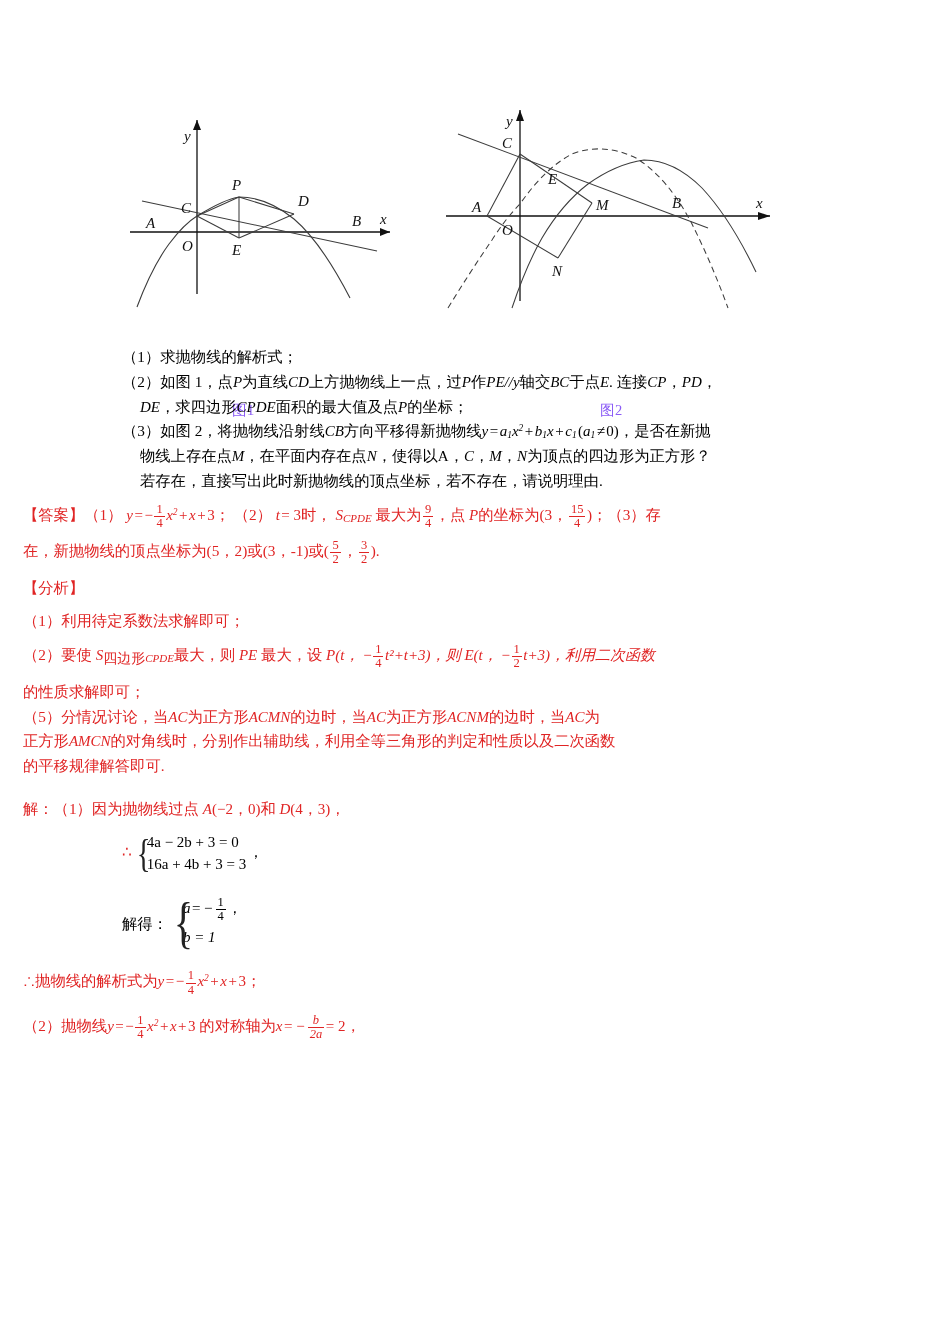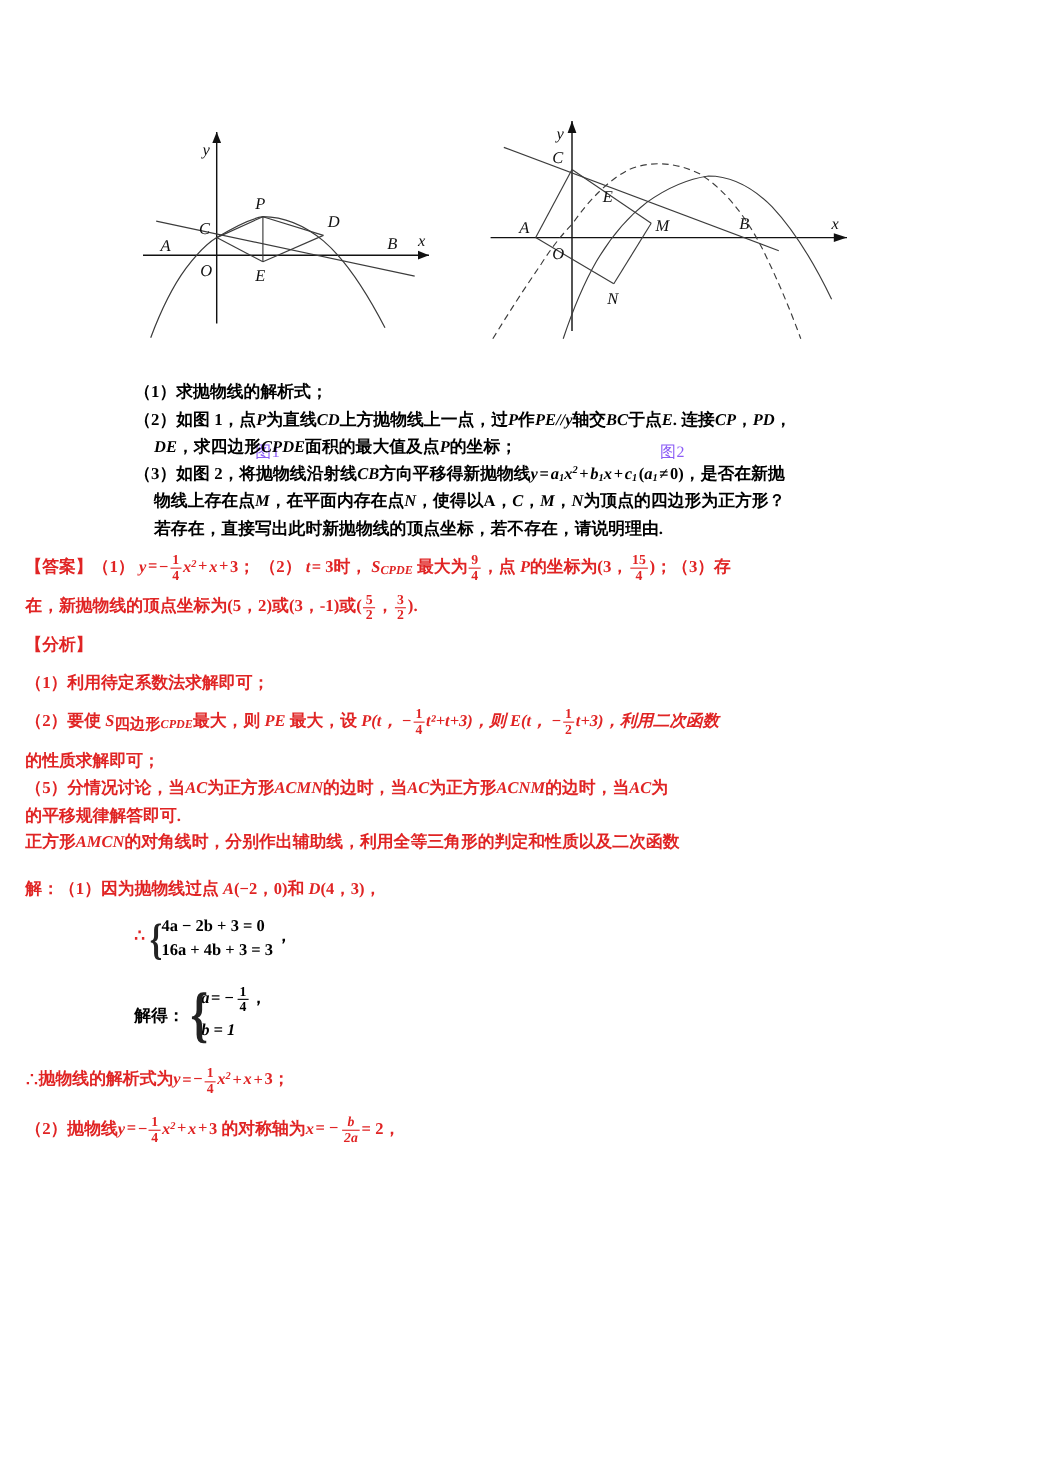--- a/index.html
+++ b/index.html
@@ -45,21 +45,20 @@
   }
   .cap-1 { left: 232px; top: 305px; }
   .cap-2 { left: 568px; top: 305px; margin-left: 32px; }
 
   
   .content {
     position: absolute;
     left: 0;
     top: 345px;
     width: 950px;
-    font-weight: bold;
   }
   .line {
     font-size: 15.3px;
     line-height: 1.62;
     color: #000;
     padding-left: 122px;
     padding-right: 110px;
     white-space: nowrap;
   }
   .line.ind { padding-left: 140px; }
@@ -294,24 +293,24 @@
         <span class="mi">PE</span>
         <span>最大，设</span>
         <span class="mi">P</span><span class="mi">(t，</span>&nbsp;<span class="mn">−</span><span class="frac"><span class="num">1</span><span class="den">4</span></span><span class="mi">t²+t+3)，则</span>
         <span class="mi">E</span><span class="mi">(t，</span>&nbsp;<span class="mn">−</span><span class="frac"><span class="num">1</span><span class="den">2</span></span><span class="mi">t+3)，利用二次函数</span>
       </div>
       <div class="gap-sm"></div>
       <div class="line ind">的性质求解即可；</div>
       <div class="line">
         <span>（5）分情况讨论，当</span><span class="mi">AC</span><span>为正方形</span><span class="mi">ACMN</span><span>的边时，当</span><span class="mi">AC</span><span>为正方形</span><span class="mi">ACNM</span><span>的边时，当</span><span class="mi">AC</span><span>为</span>
       </div>
-      <div class="line ind">的平移规律解答即可.</div>
       <div class="line ind">
         <span>正方形</span><span class="mi">AMCN</span><span>的对角线时，分别作出辅助线，利用全等三角形的判定和性质以及二次函数</span>
       </div>
+      <div class="line ind">的平移规律解答即可.</div>
     </div>
 
     <div class="gap-sm"></div>
 
     <div class="red-blk">
       <div class="gap-sm"></div>
       <div class="line">
         <span>解：（1）因为抛物线过点</span>
         <span class="mi">A</span><span class="mn">(−2，0)</span><span>和</span>
         <span class="mi">D</span><span class="mn">(4，3)，</span>

